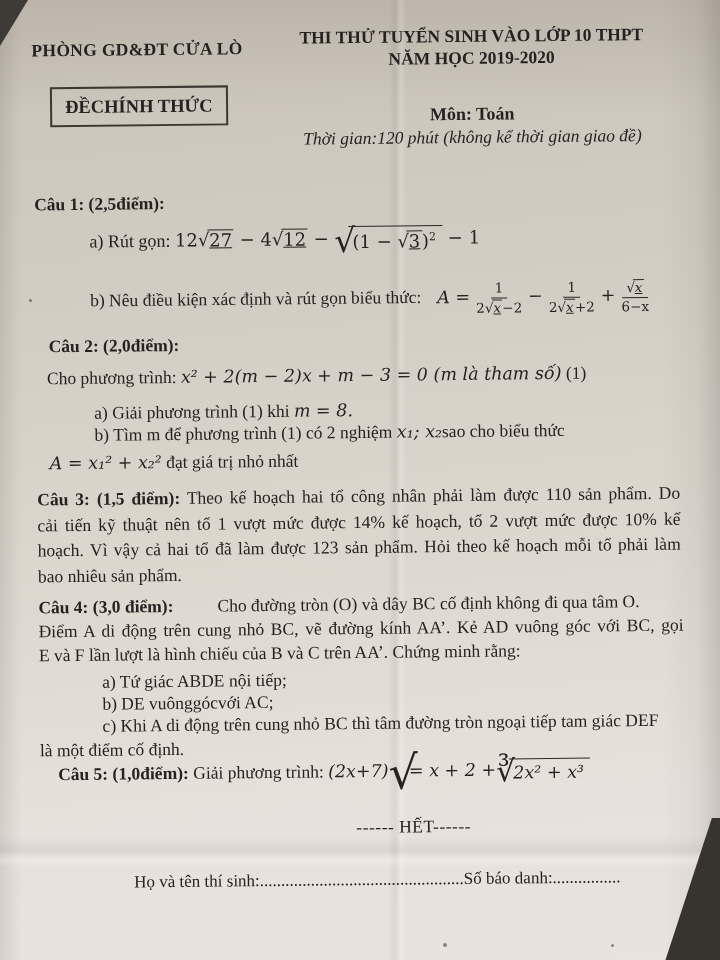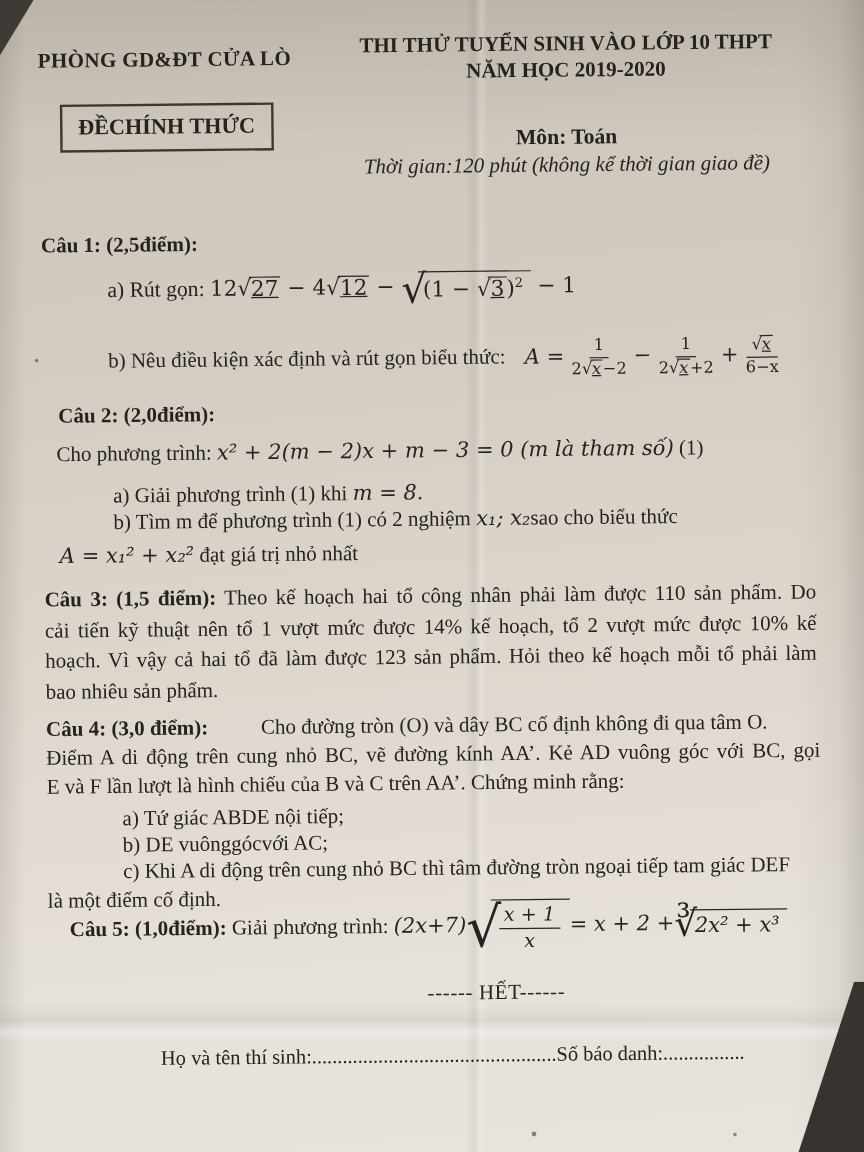--- a/index.html
+++ b/index.html
@@ -160,22 +160,19 @@
     <div class="nline"><span class="bold">Câu 4: (3,0 điểm):</span><span class="gap"></span><span>Cho đường tròn (O) và dây BC cố định không đi qua tâm O.</span></div>
     <div class="jline">Điểm A di động trên cung nhỏ BC, vẽ đường kính AA’. Kẻ AD vuông góc với BC, gọi</div>
     <div class="nline">E và F lần lượt là hình chiếu của B và C trên AA’. Chứng minh rằng:</div>
   </div>
   <div class="abs q4a">a)  Tứ giác ABDE nội tiếp;</div>
   <div class="abs q4b">b)  DE vuônggócvới AC;</div>
   <div class="abs q4c1">c)  Khi A di động trên cung nhỏ BC thì tâm đường tròn ngoại tiếp tam giác DEF</div>
   <div class="abs q4c2">là một điểm cố định.</div>
 
   <div class="abs q5">
-    <span class="bold">Câu 5: (1,0điểm):</span><span> Giải phương trình: </span><span class="mi">(2x+7)</span><span class="rsign hugesign">√</span><span class="hugebar"><span class="frac">
-          <span class="num mi">x + 1</span>
-          <span class="den mi">x</span>
-        </span></span><span class="mi">= x + 2 +</span><span class="rsign cbsign">∛</span><span class="cbar mi">2x² + x³</span>
+    <span class="bold">Câu 5: (1,0điểm):</span><span> Giải phương trình: </span><span class="mi">(2x+7)</span><span class="rsign hugesign">√</span><span class="mi">= x + 2 +</span><span class="rsign cbsign">∛</span><span class="cbar mi">2x² + x³</span>
   </div>
 
   <div class="abs het">------ HẾT------</div>
   <div class="abs footer-line">Họ và tên thí sinh:................................................Số báo danh:................</div>
 
 </div>
 
 </body></html>

